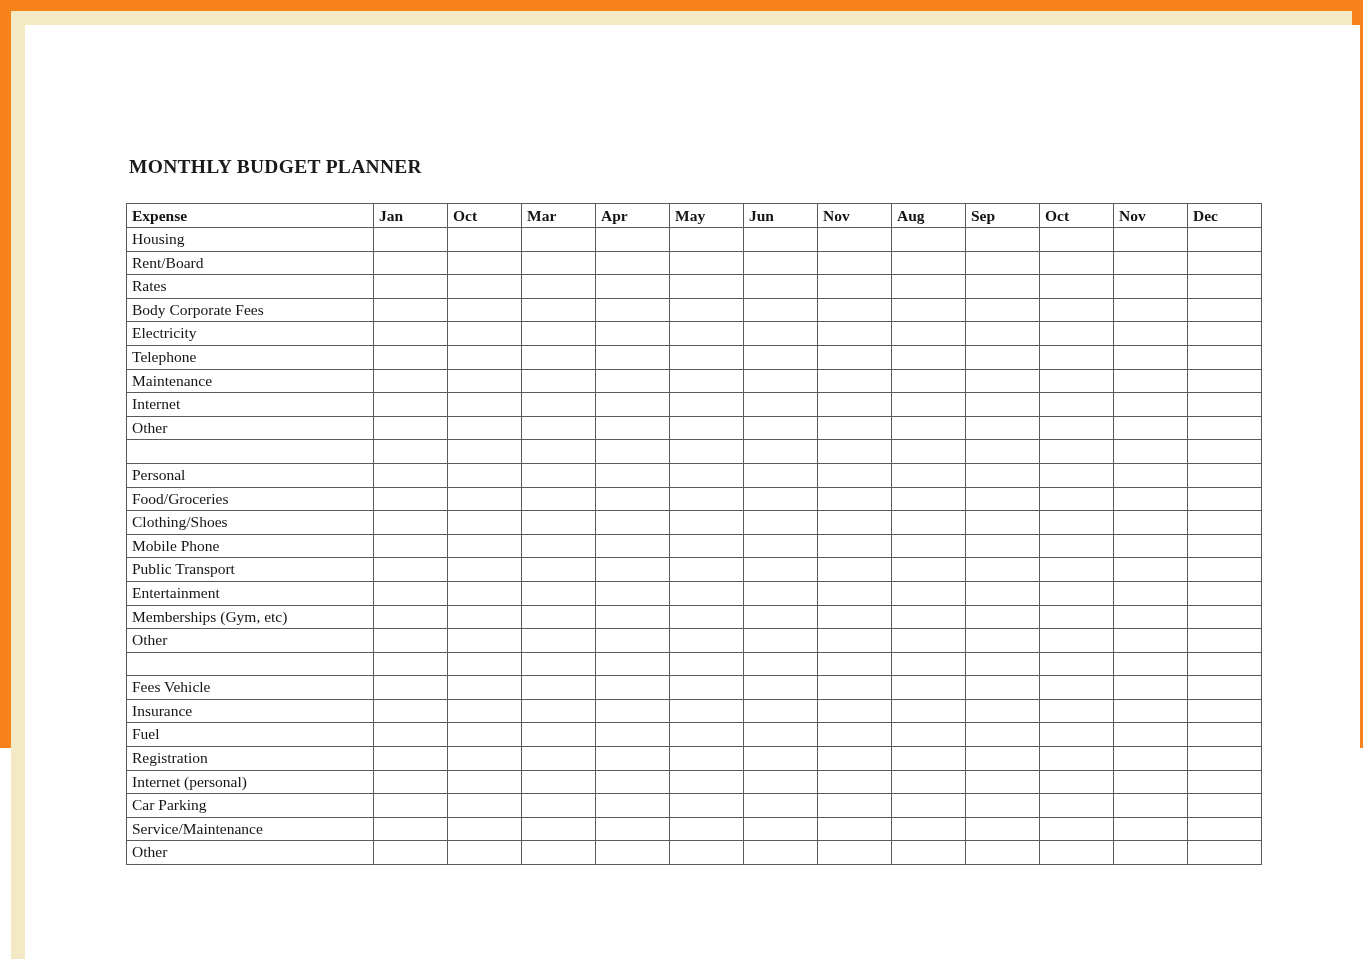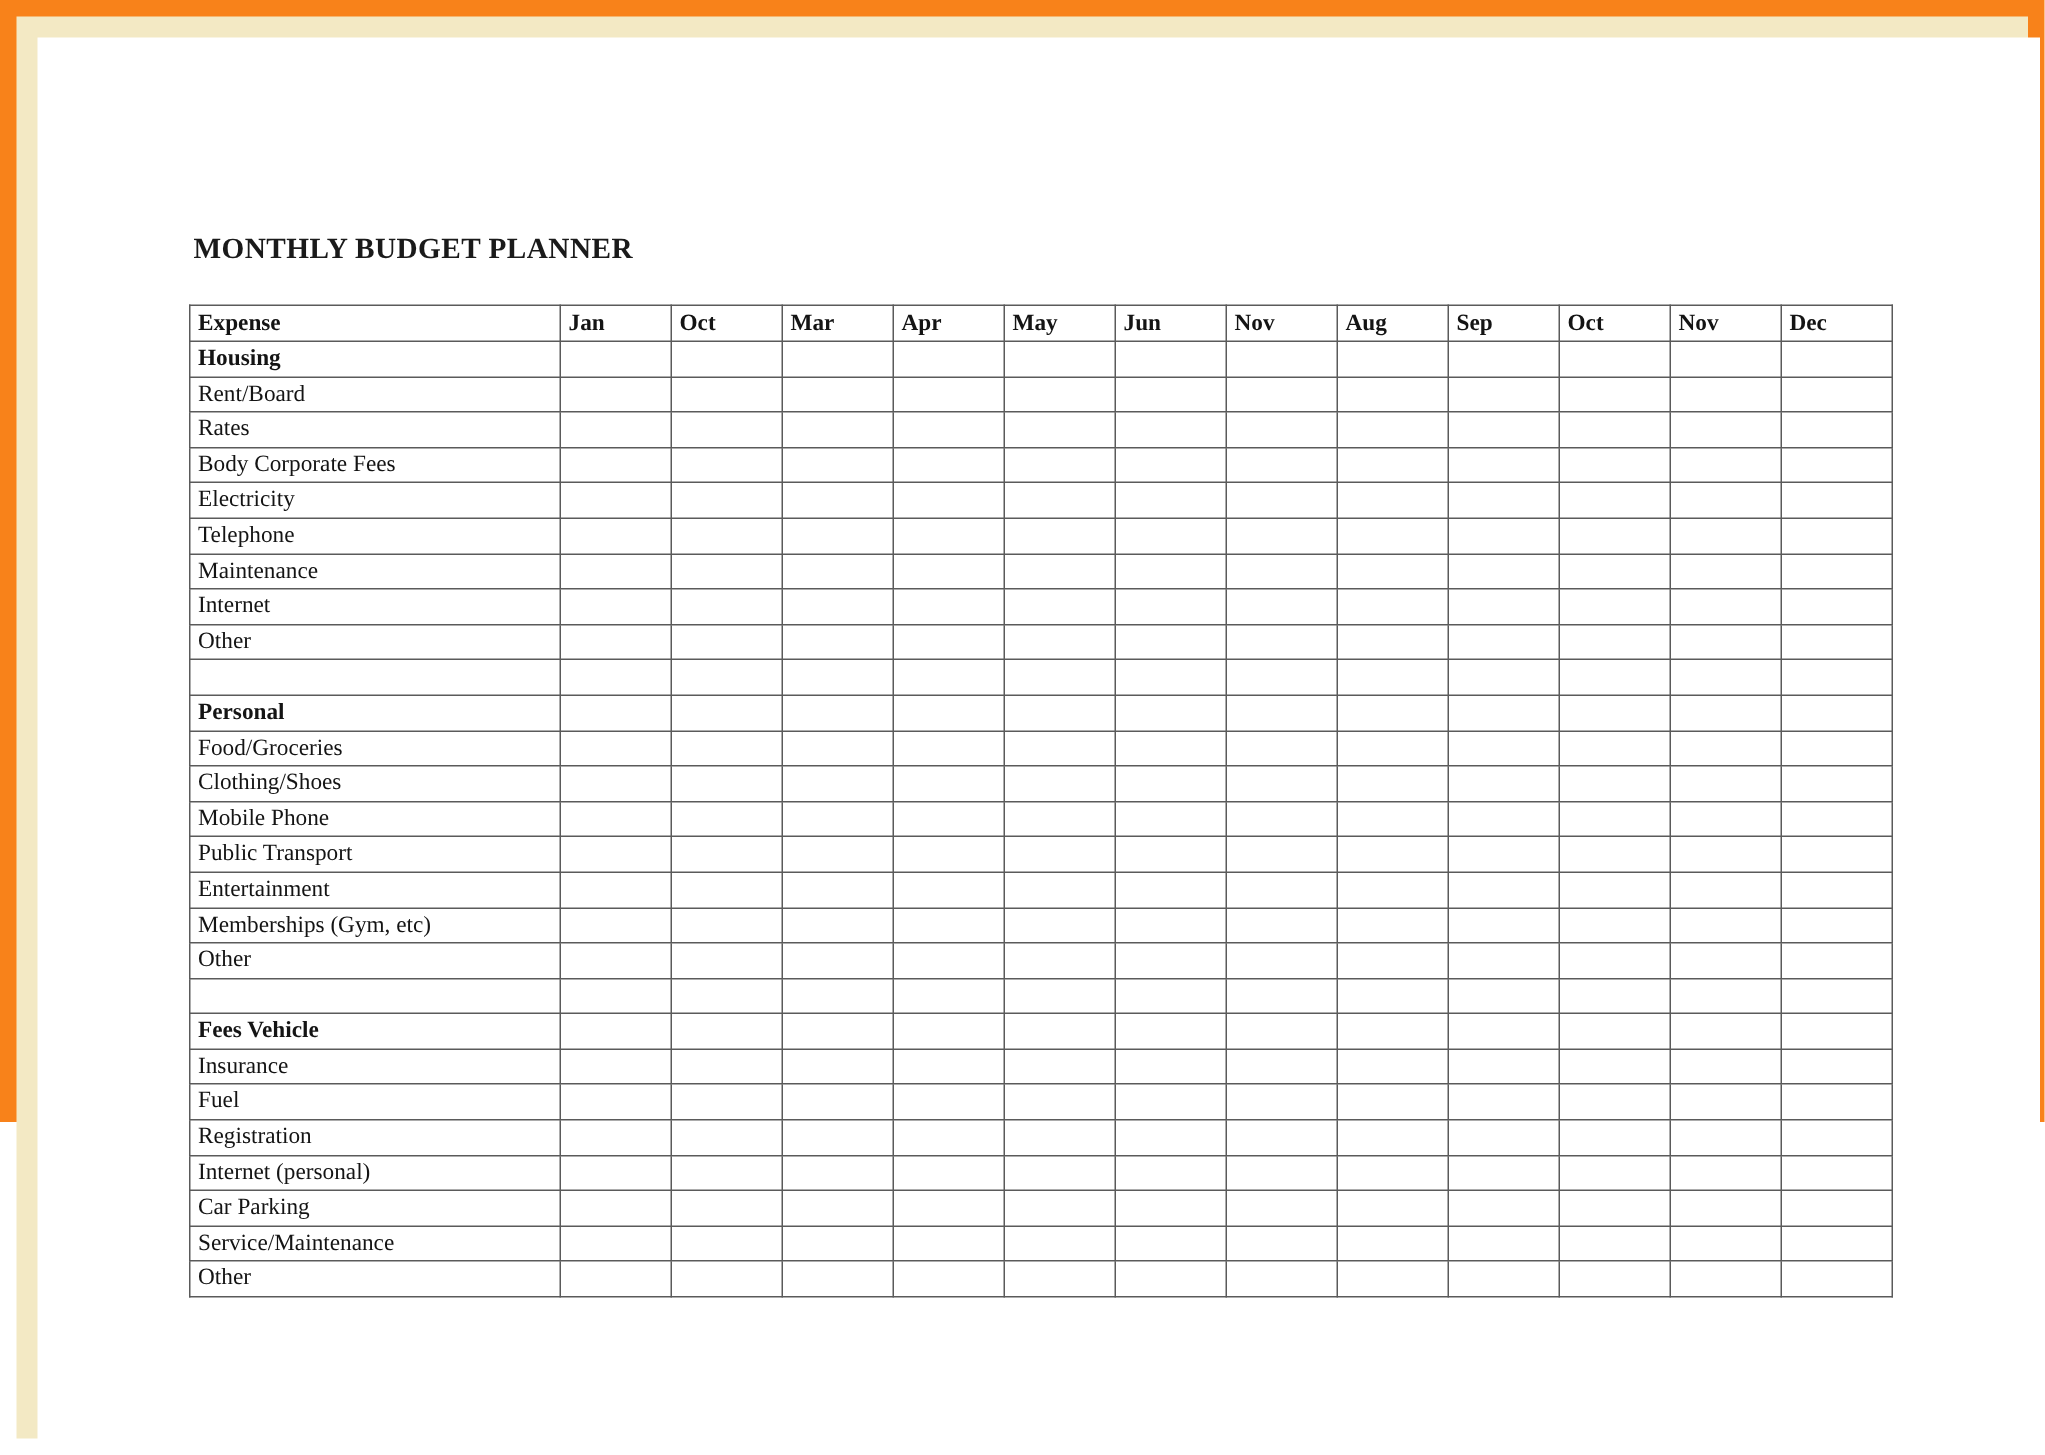--- a/index.html
+++ b/index.html
@@ -90,21 +90,21 @@
     font-weight: normal;
     overflow: hidden;
     white-space: nowrap;
   }
   table.budget-table thead th {
     font-weight: bold;
     height: 23px;
     line-height: 23px;
   }
   table.budget-table tr.section-row td.label-cell {
-    font-weight: bold;
+    font-weight: normal;
   }
   table.budget-table tr.spacer-row td {
     height: 22.6px;
   }
   table.budget-table td.month-cell {
     padding: 0;
   }
 </style>
 </head>
 <body>

